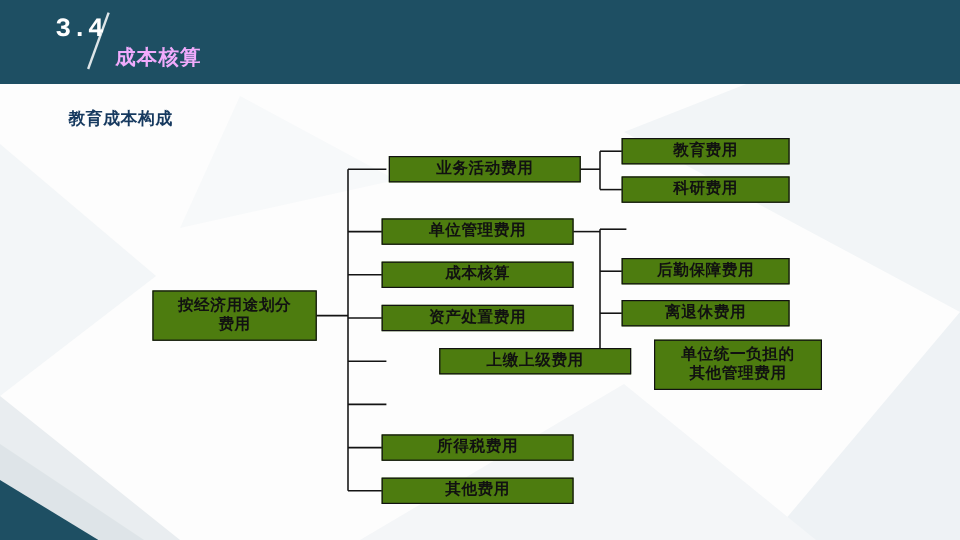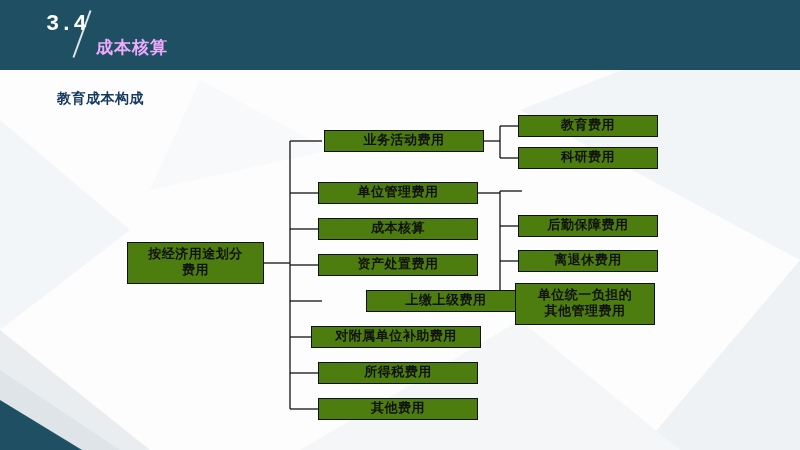--- a/index.html
+++ b/index.html
@@ -99,28 +99,27 @@
   </svg>
 
   <div class="box" style="left:127px;top:242px;width:137px;height:42px;">按经济用途划分
 费用</div>
 
   <div class="box" style="left:324px;top:130px;width:160px;height:22px;">业务活动费用</div>
   <div class="box" style="left:318px;top:182px;width:160px;height:22px;">单位管理费用</div>
   <div class="box" style="left:318px;top:218px;width:160px;height:22px;">成本核算</div>
   <div class="box" style="left:318px;top:254px;width:160px;height:22px;">资产处置费用</div>
   <div class="box" style="left:318px;top:290px;width:160px;height:22px;margin-left:48px;">上缴上级费用</div>
-  <div class="box" style="left:311px;top:326px;width:170px;height:22px;">对附属单位补助费用</div>
   <div class="box" style="left:318px;top:362px;width:160px;height:22px;">所得税费用</div>
   <div class="box" style="left:318px;top:398px;width:160px;height:22px;">其他费用</div>
 
   <div class="box" style="left:518px;top:115px;width:140px;height:22px;">教育费用</div>
   <div class="box" style="left:518px;top:147px;width:140px;height:22px;">科研费用</div>
 
   <div class="box" style="left:518px;top:215px;width:140px;height:22px;">后勤保障费用</div>
   <div class="box" style="left:518px;top:250px;width:140px;height:22px;">离退休费用</div>
-  <div class="box" style="left:515px;top:283px;width:140px;height:42px;">单位统一负担的
+  <div class="box" style="left:545px;top:283px;width:140px;height:42px;">单位统一负担的
 其他管理费用</div>
 
   <div class="corner-tri-light"></div>
   <div class="corner-tri-dark"></div>
 
 </div>
 
 </body></html>

